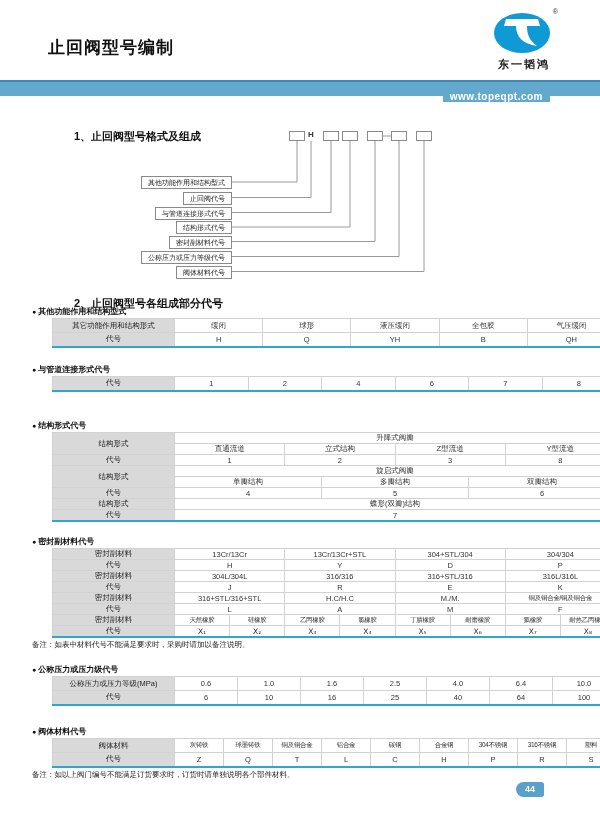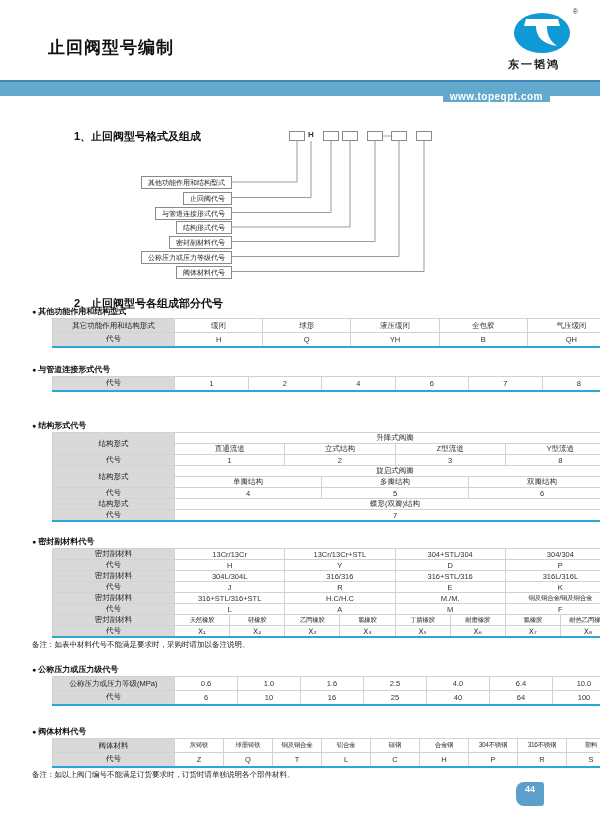--- a/index.html
+++ b/index.html
@@ -4,21 +4,21 @@
 <style>
   * { margin:0; padding:0; box-sizing:border-box; }
   html,body { background:#e8e8e8; }
   .page {
     position:relative; width:600px; height:819px; margin:0 auto;
     background:#ffffff; overflow:hidden;
     font-family:"Liberation Sans","DejaVu Sans",sans-serif; color:#222;
   }
   
   .doc-title { position:absolute; left:48px; top:36px; font-size:17px; font-weight:bold; color:#111; letter-spacing:1px; }
-  .logo-wrap { position:absolute; left:508px; top:10px; width:72px; }
+  .logo-wrap { position:absolute; left:488px; top:10px; width:72px; text-align:center; }
   .logo-mark { position:relative; width:64px; height:44px; margin:0 auto; }
   .logo-reg { position:absolute; right:-2px; top:-2px; font-size:7px; color:#333; }
   .logo-text { margin-top:3px; font-size:11px; font-weight:bold; color:#1a1a1a; letter-spacing:2px; white-space:nowrap; }
   
   .banner { position:absolute; left:0; top:80px; width:600px; height:16px; background:#63a9ce; border-top:2px solid #4088b8; }
   .banner-line { position:absolute; left:0; top:16px; width:600px; height:1px; background:#ffffff; }
   .banner-url { position:absolute; right:50px; top:9px; background:#63a9ce; padding:0 7px; color:#ffffff; font-size:10px; font-weight:bold; letter-spacing:0.5px; }
   
   .h-sec { position:absolute; left:30px; font-size:11px; font-weight:bold; color:#111;margin-left:44px; }
   
@@ -35,21 +35,21 @@
   table.tbl { margin-left:20px; width:564px; border-collapse:collapse; table-layout:fixed;
               border-bottom:2px solid #2ca6d4; font-size:7.5px; color:#333; }
   table.tbl td { border:1px solid #d2d2d2; text-align:center; height:14px; padding:0 1px; overflow:hidden; white-space:nowrap; }
   table.tbl td.lab { background:#d9d9d9; color:#222; }
   table.compact td { height:10px; }
   col.c-lab { width:122px; }
   td.small { font-size:6.5px; letter-spacing:-0.3px; }
   td.subcode { font-family:"DejaVu Sans",sans-serif; }
   .note { margin-top:2px; font-size:7.5px; color:#222; }
   
-  .page-badge { position:absolute; left:516px; top:782px; width:28px; height:24px; background:#5b9fcb;
+  .page-badge { position:absolute; left:516px; top:782px; width:28px; height:15px; background:#5b9fcb;
                 border-radius:8px 3px 3px 8px; color:#fff; font-size:9px; font-weight:bold;
                 text-align:center; line-height:15px; }
 </style>
 </head>
 <body>
 
 <div class="page">
 
   <div class="doc-title">止回阀型号编制</div>
 

